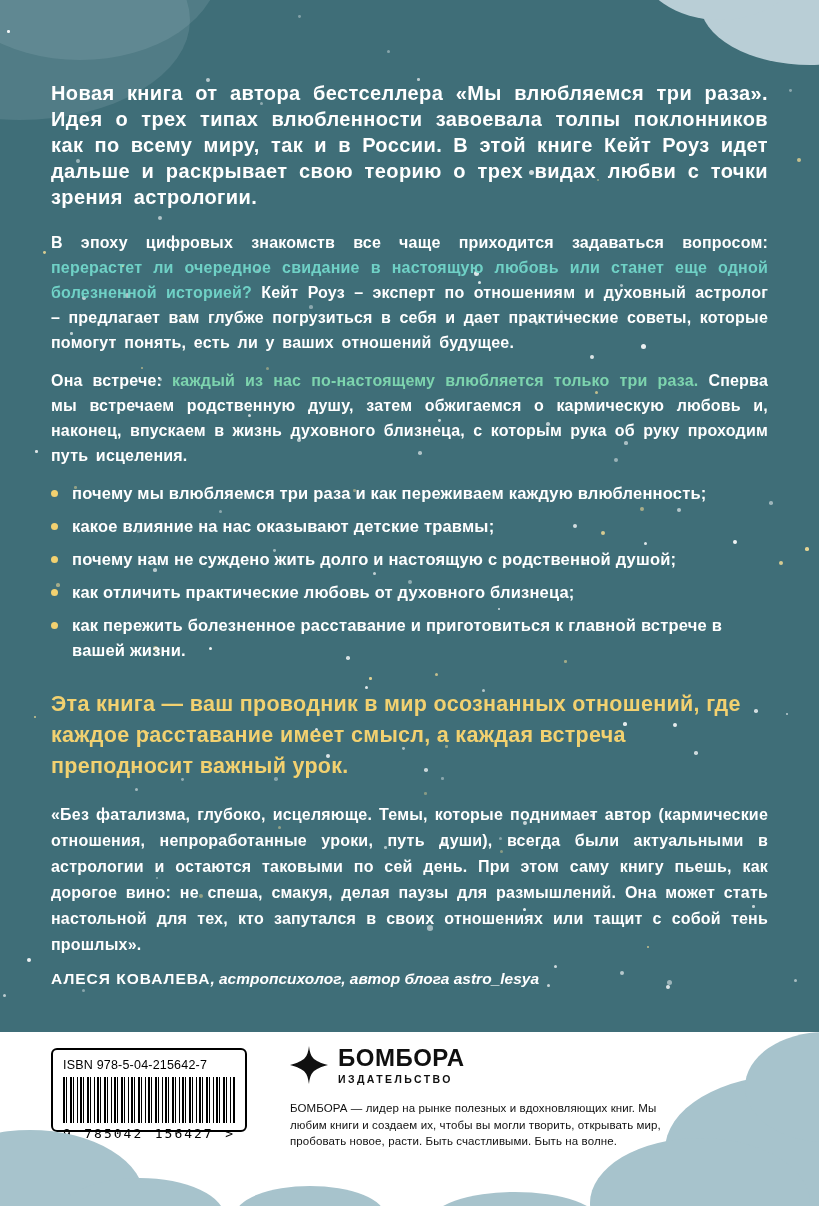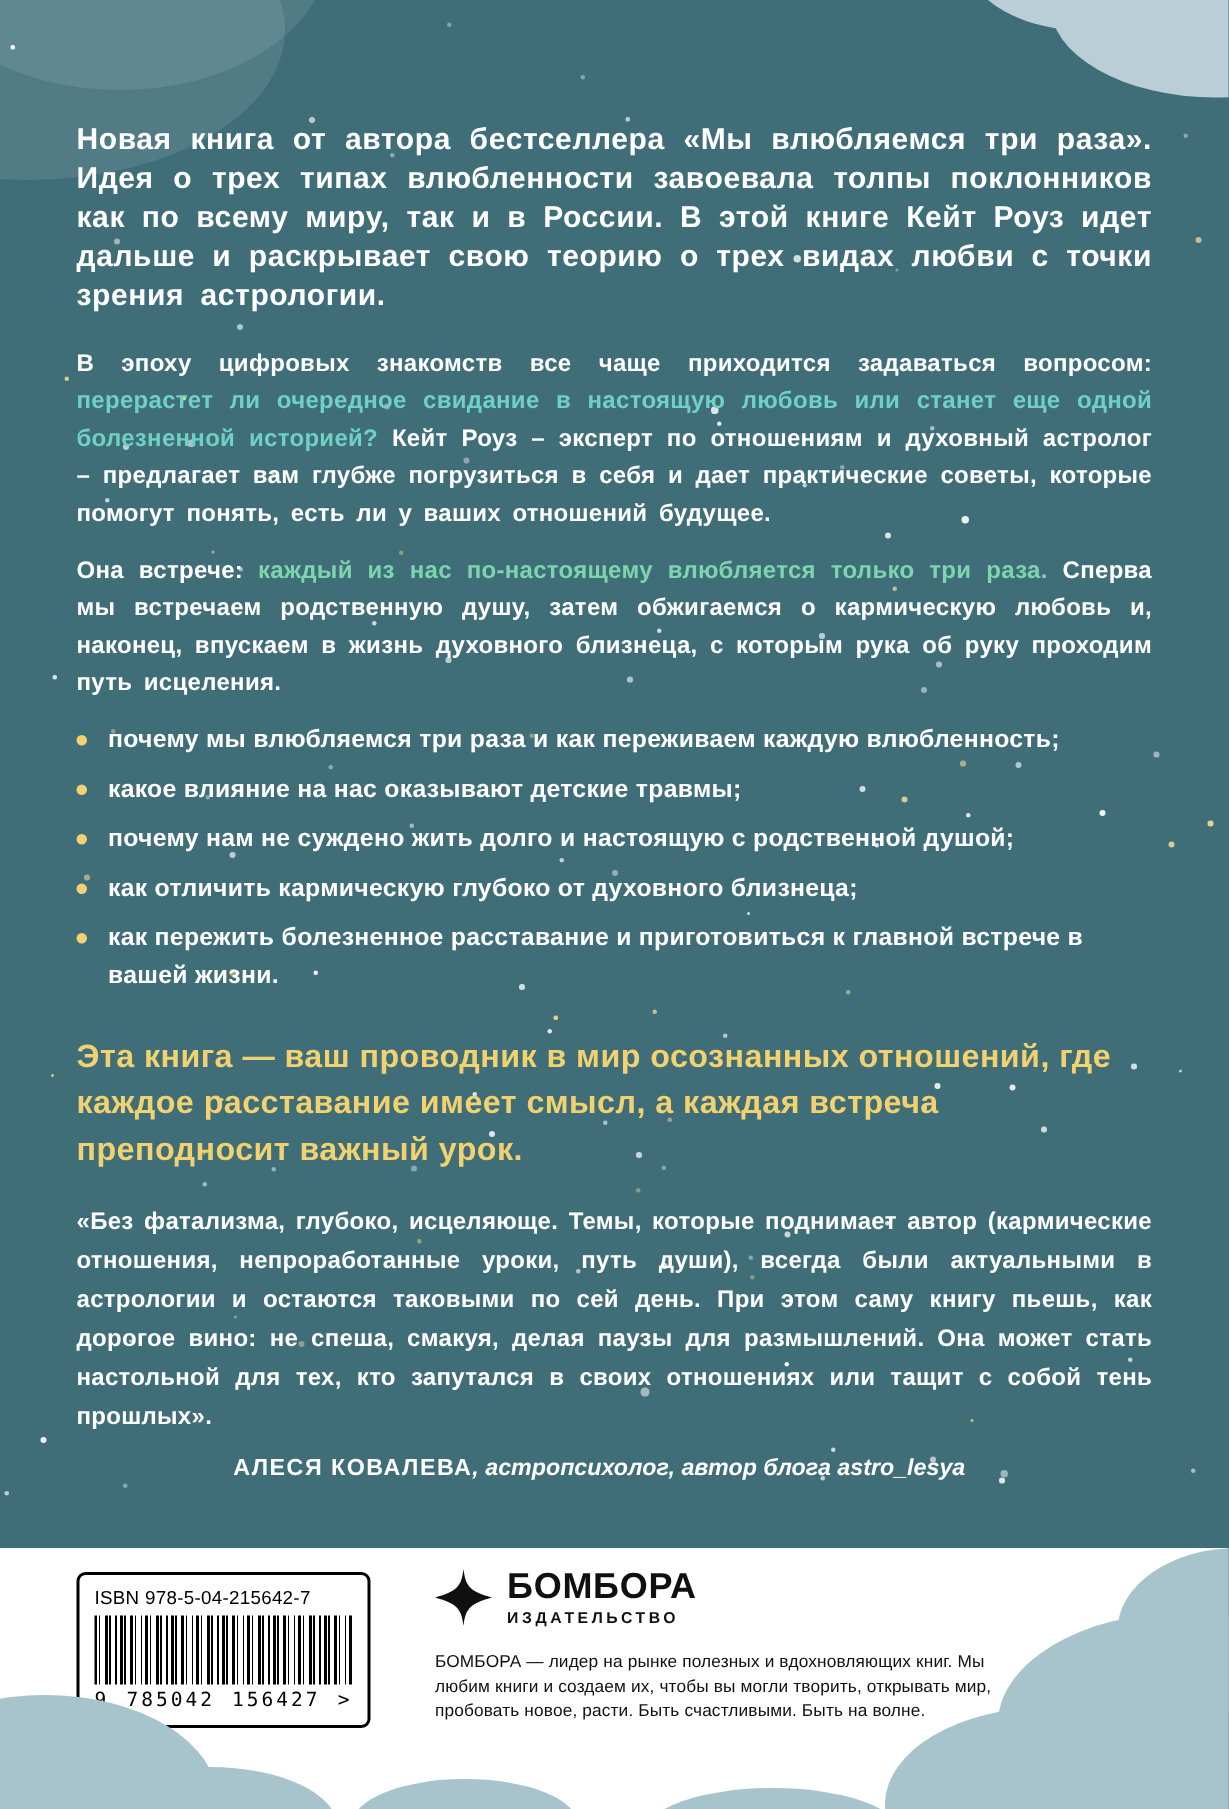--- a/index.html
+++ b/index.html
@@ -44,31 +44,31 @@
     flex:0 0 auto;margin-top:9px;
   }
   .callout{
     margin:0 0 20px;color:#f2d170;font-size:21.5px;font-weight:700;
     line-height:31px;letter-spacing:0.3px;
   }
   .quote{
     margin:0 0 12px;color:#ffffff;font-size:16px;font-weight:700;
     line-height:26px;text-align:justify;letter-spacing:0.2px;word-spacing:2px;
   }
-  .attribution{text-align:center;color:#ffffff;font-size:15.5px;padding-right:20px;}
+  .attribution{text-align:left;color:#ffffff;font-size:15.5px;padding-right:20px;}
   .author{font-weight:700;letter-spacing:1px;}
   .role{font-weight:700;font-style:italic;}
   
   .footer{
     position:absolute;left:0;top:1032px;width:819px;height:174px;
     background:#ffffff;z-index:3;
   }
   .footer-inner{position:absolute;inset:0;z-index:6;}
   .isbn-box{
-    position:absolute;left:51px;top:16px;width:196px;height:104px;
+    position:absolute;left:51px;top:16px;width:196px;height:84px;
     background:#ffffff;border:2px solid #000;border-radius:6px;
     padding:8px 10px;box-sizing:border-box;
   }
   .isbn{font-size:12.5px;color:#000;letter-spacing:0.2px;margin-bottom:5px;font-weight:400;}
   .bars{
     height:46px;
     background:repeating-linear-gradient(90deg,
       #000 0 2px,#fff 2px 3px,#000 3px 4px,#fff 4px 7px,
       #000 7px 9px,#fff 9px 10px,#000 10px 11px,#fff 11px 14px,
       #000 14px 15px,#fff 15px 17px);
@@ -226,21 +226,21 @@
       <li>
           <span class="bullet-dot"></span>
           <span>какое влияние на нас оказывают детские травмы;</span>
         </li>
       <li>
           <span class="bullet-dot"></span>
           <span>почему нам не суждено жить долго и настоящую с родственной душой;</span>
         </li>
       <li>
           <span class="bullet-dot"></span>
-          <span>как отличить кармическую глубоко от духовного близнеца;</span>
+          <span>как отличить практические любовь от духовного близнеца;</span>
         </li>
       <li>
           <span class="bullet-dot"></span>
           <span>как пережить болезненное расставание и приготовиться к главной встрече в вашей жизни.</span>
         </li>
     </ul>
 
     <p class="callout">Эта книга — ваш проводник в мир осознанных отношений, где каждое расставание имеет смысл, а каждая встреча преподносит важный урок.</p>
 
     <p class="quote">«Без фатализма, глубоко, исцеляюще. Темы, которые поднимает автор (кармические отношения, непроработанные уроки, путь души), всегда были актуальными в астрологии и остаются таковыми по сей день. При этом саму книгу пьешь, как дорогое вино: не спеша, смакуя, делая паузы для размышлений. Она может стать настольной для тех, кто запутался в своих отношениях или тащит с собой тень прошлых».</p>

